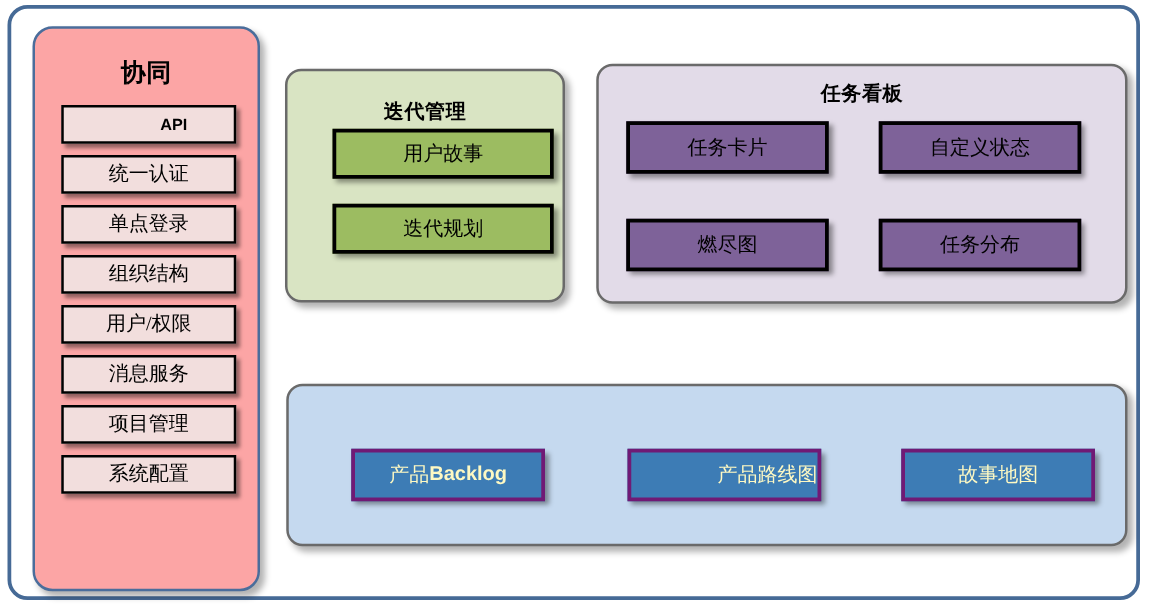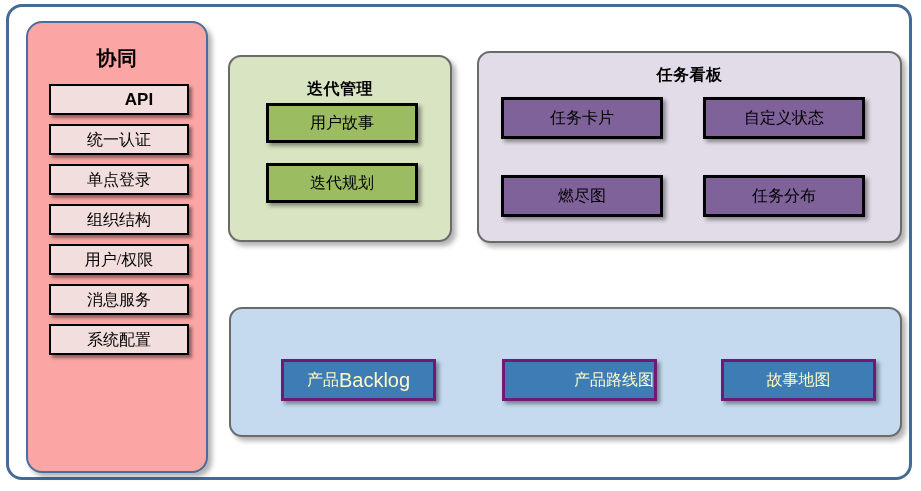--- a/index.html
+++ b/index.html
@@ -79,41 +79,41 @@
     align-items: center;
     justify-content: center;
     font-family: "Liberation Serif", "DejaVu Serif", serif;
     font-size: 16px;
     color: #000000;
     line-height: 1;
   }
   .side-item.bold-label {
     font-family: "Liberation Sans", "DejaVu Sans", sans-serif;
     font-weight: bold;
-    font-size: 17px;
+    font-size: 13px;
     padding-left: 40px;
   }
 
   
   #iteration-panel {
     left: 219px;
     top: 48px;
     width: 224px;
     height: 187px;
     background: #d9e4c3;
     border-color: #6a6a6a;
   }
   #iteration-title {
     top: 22px;
     font-size: 16px;
   }
   .iter-box {
     position: absolute;
     left: 36px;
-    width: 152px;
+    width: 177px;
     height: 40px;
     background: #9cbc61;
     border: 3px solid #000000;
     box-sizing: border-box;
     box-shadow: 3px 3px 4px rgba(0,0,0,0.40);
     display: flex;
     align-items: center;
     justify-content: center;
     font-family: "Liberation Serif", "DejaVu Serif", serif;
     font-size: 16px;
@@ -183,22 +183,22 @@
     font-family: "Liberation Serif", "DejaVu Serif", serif;
     font-size: 16px;
     color: #fef9c3;
     white-space: nowrap;
   }
   #agile-box-0 { left: 50px; }
   #agile-box-1 { left: 271px; justify-content: flex-end; }
   #agile-box-2 { left: 490px; }
   .agile-box .latin-bold {
     font-family: "Liberation Sans", "DejaVu Sans", sans-serif;
-    font-weight: normal;
-    font-size: 20px;
+    font-weight: bold;
+    font-size: 16px;
   }
 </style>
 </head>
 <body>
 
 <div id="outer-frame">
 
   <div id="sidebar-panel" class="panel">
     <div id="sidebar-title" class="panel-title">协同</div>
 
@@ -215,20 +215,23 @@
       <div class="side-item">
         <span>组织结构</span>
       </div>
       <div class="side-item">
         <span>用户/权限</span>
       </div>
       <div class="side-item">
         <span>消息服务</span>
       </div>
       <div class="side-item">
+        <span>项目管理</span>
+      </div>
+      <div class="side-item">
         <span>系统配置</span>
       </div>
     </div>
   </div>
 
   <div id="iteration-panel" class="panel">
     <div id="iteration-title" class="panel-title">迭代管理</div>
 
     <div id="iter-box-0" class="iter-box">
       <span>用户故事</span>

